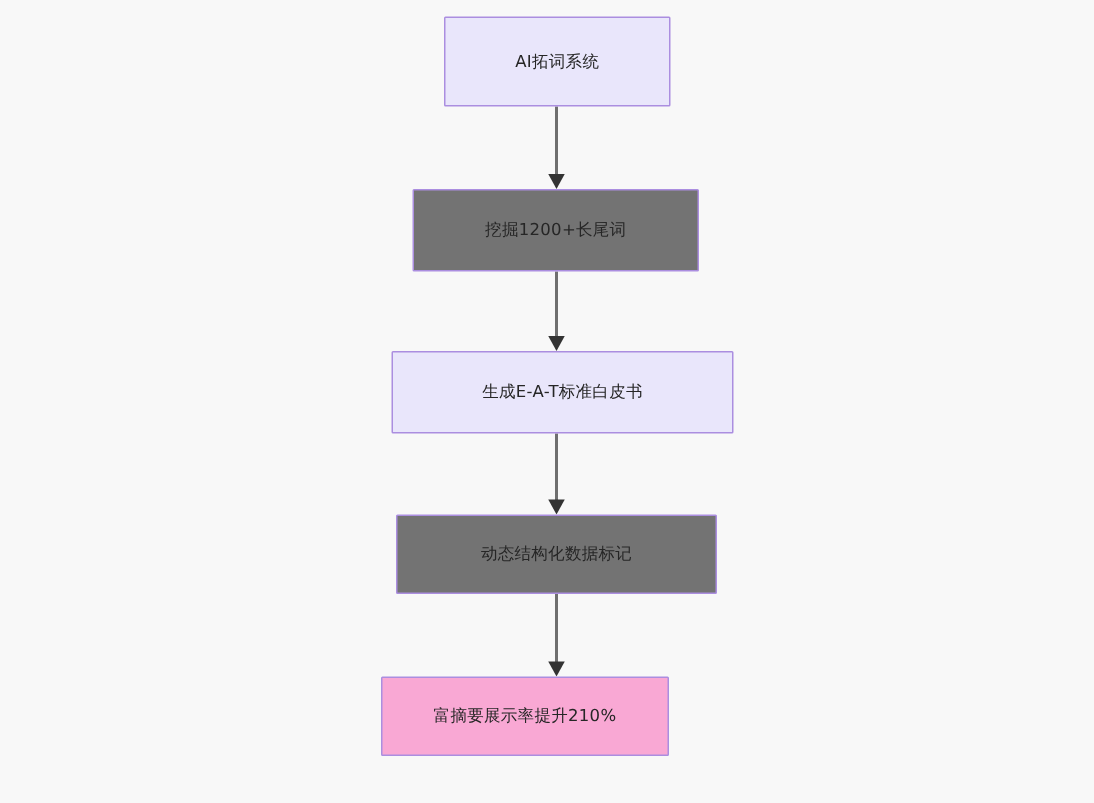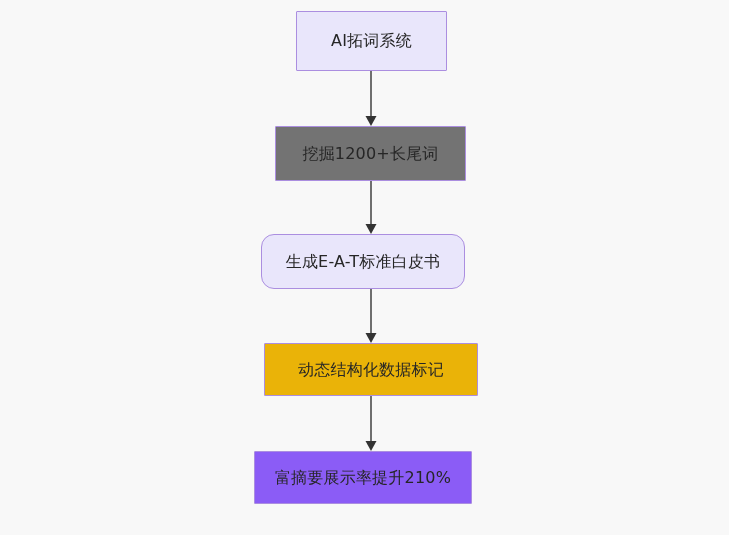--- a/index.html
+++ b/index.html
@@ -21,21 +21,21 @@
   .node {
     position: absolute;
     box-sizing: border-box;
     background: #e9e6fb;
     border: 1.4px solid #ab8ee0;
     border-radius: 1px;
     display: flex;
     align-items: center;
     justify-content: center;
     color: #262626;
-    font-size: 16px;
+    font-size: 11px;
     line-height: 1;
     letter-spacing: 0.2px;
     white-space: nowrap;
     font-family: "DejaVu Sans", "Liberation Sans", sans-serif;
   }
   .node-label {
     display: block;
     transform: translateY(-0.5px);
   }
   .edge {
@@ -76,23 +76,23 @@
       </g>
     </svg>
 
   <div id="node-layer">
       <div class="node" style="left: 296px; top: 11px; width: 151px; height: 60px; background: rgb(233, 230, 251); border-color: rgb(171, 142, 224); color: rgb(38, 38, 38);">
         <span class="node-label">AI拓词系统</span>
       </div>
       <div class="node" style="left: 275px; top: 126px; width: 191px; height: 55px; background: #737373; border-color: rgb(171, 142, 224); color: rgb(38, 38, 38);">
         <span class="node-label">挖掘1200+长尾词</span>
       </div>
-      <div class="node" style="left: 261px; top: 234px; width: 204px; height: 55px; background: rgb(233, 230, 251); border-color: rgb(171, 142, 224); color: rgb(38, 38, 38); border-radius: 13px;">
+      <div class="node" style="left: 261px; top: 234px; width: 228px; height: 55px; background: rgb(233, 230, 251); border-color: rgb(171, 142, 224); color: rgb(38, 38, 38);">
         <span class="node-label">生成E-A-T标准白皮书</span>
       </div>
-      <div class="node" style="left: 264px; top: 343px; width: 214px; height: 53px; background: #eab308; border-color: rgb(171, 142, 224); color: rgb(38, 38, 38);">
+      <div class="node" style="left: 264px; top: 343px; width: 214px; height: 53px; background: #737373; border-color: rgb(171, 142, 224); color: rgb(38, 38, 38);">
         <span class="node-label">动态结构化数据标记</span>
       </div>
-      <div class="node" style="left: 254px; top: 451px; width: 218px; height: 53px; background: #8b5cf6; border-color: rgb(171, 142, 224); color: rgb(38, 38, 38);">
+      <div class="node" style="left: 254px; top: 451px; width: 192px; height: 53px; background: #f9a8d4; border-color: rgb(171, 142, 224); color: rgb(38, 38, 38);">
         <span class="node-label">富摘要展示率提升210%</span>
       </div>
     </div>
 </div>
 
 </body></html>

